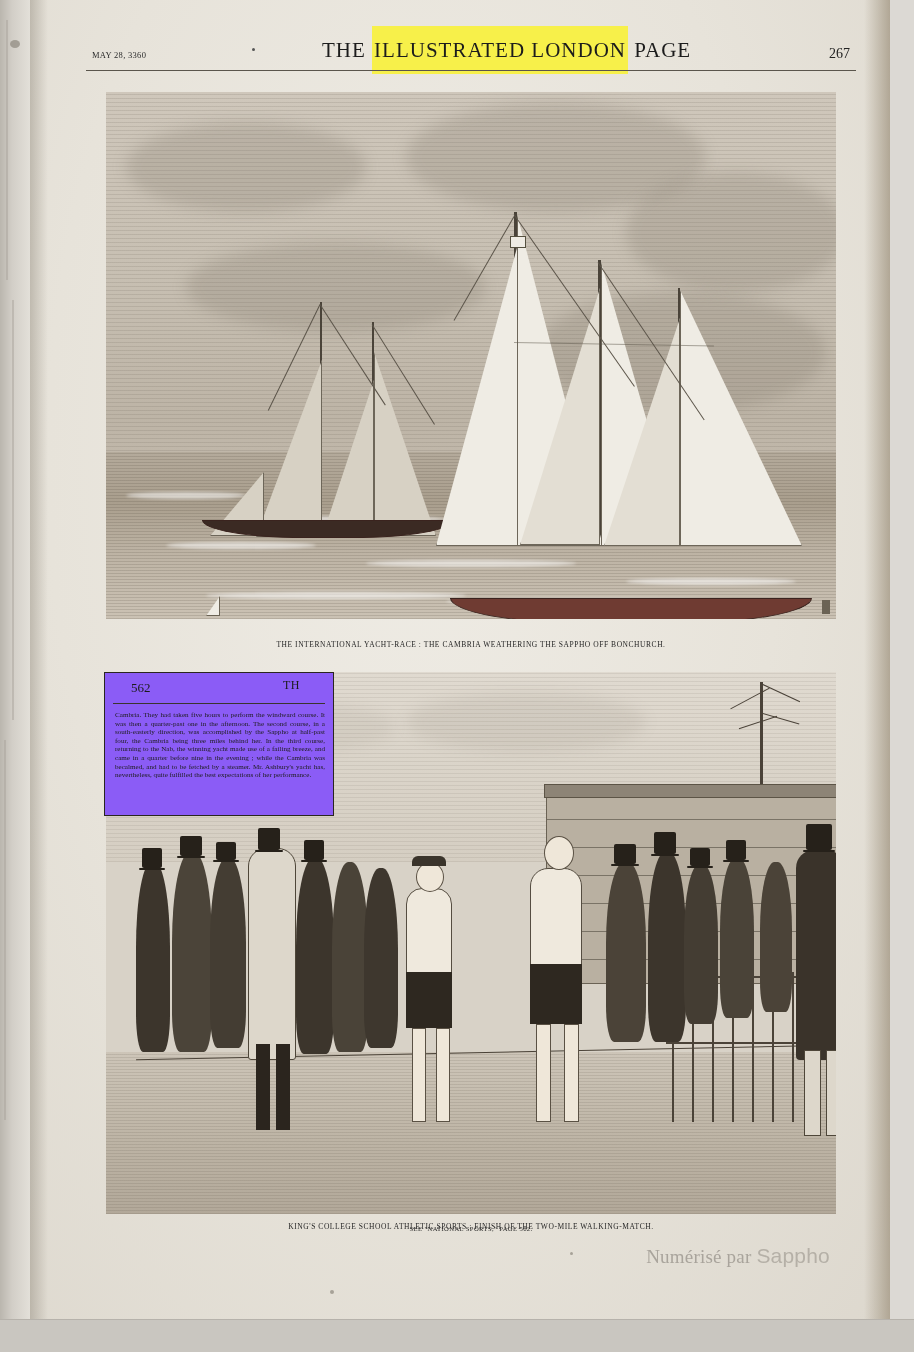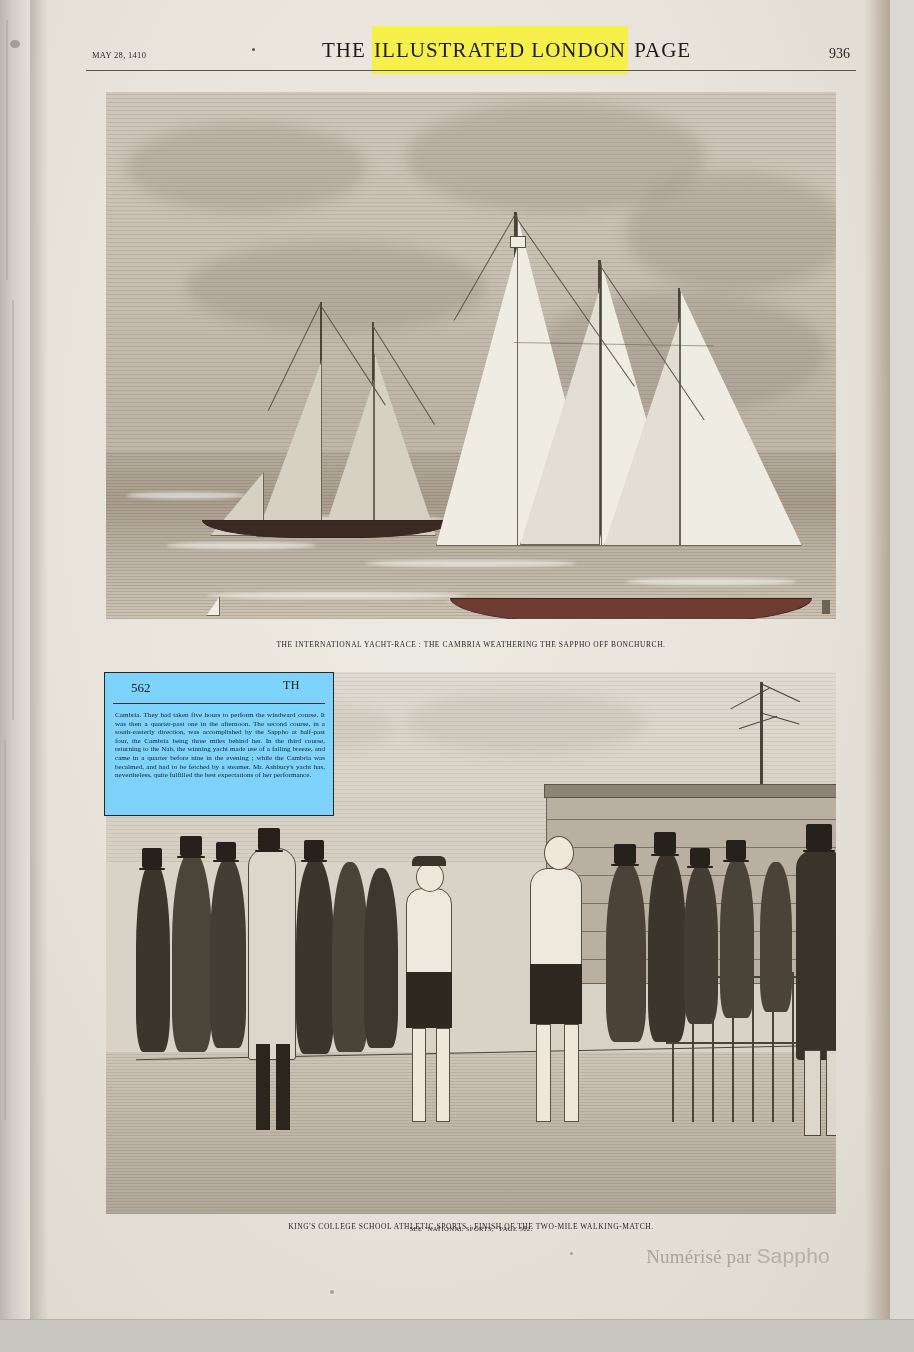--- a/index.html
+++ b/index.html
@@ -208,21 +208,21 @@
     transform:rotate(-1.2deg);
   }
   .tree{
     position:absolute; background:transparent;
   }
 
   
   .inset {
     position:absolute;
     left:74px; top:672px; width:228px; height:142px;
-    background:#7dd3fc;
+    background:#8b5cf6;
     border:1.5px solid #2a2620;
     padding:0;
     overflow:hidden;
   }
   .inset-head{
     position:absolute; left:0; top:0; width:228px; height:36px;
   }
   .inset-folio{
     position:absolute; left:26px; top:7px;
     font-size:13px; color:#1b1b1b;
@@ -275,24 +275,24 @@
     <div class="streak" style="left:4px;top:740px;height:380px;"></div>
     <div class="speck" style="left:10px;top:40px;width:10px;height:8px;"></div>
   </div>
 
   <div class="paper">
     <div class="paper-inner"></div>
     <div class="spine-shadow"></div>
     <div class="right-dark"></div>
 
     <div class="masthead">
-      <div class="masthead-date">MAY 28, 1410</div>
+      <div class="masthead-date">MAY 28, 3360</div>
       <div class="masthead-speck"></div>
       <div class="masthead-title"><span>THE </span><span class="hl">ILLUSTRATED LONDON</span><span> PAGE</span></div>
-      <div class="masthead-page">936</div>
+      <div class="masthead-page">267</div>
       <div class="masthead-rule"></div>
     </div>
 
     <div class="eng1">
       <div class="sky"></div>
 
       <div class="cloudmass" style="left:20px;top:30px;width:240px;height:90px;"></div>
       <div class="cloudmass" style="left:300px;top:10px;width:300px;height:110px;"></div>
       <div class="cloudmass" style="left:520px;top:80px;width:220px;height:120px;"></div>
       <div class="cloudmass" style="left:80px;top:150px;width:300px;height:90px;"></div>

